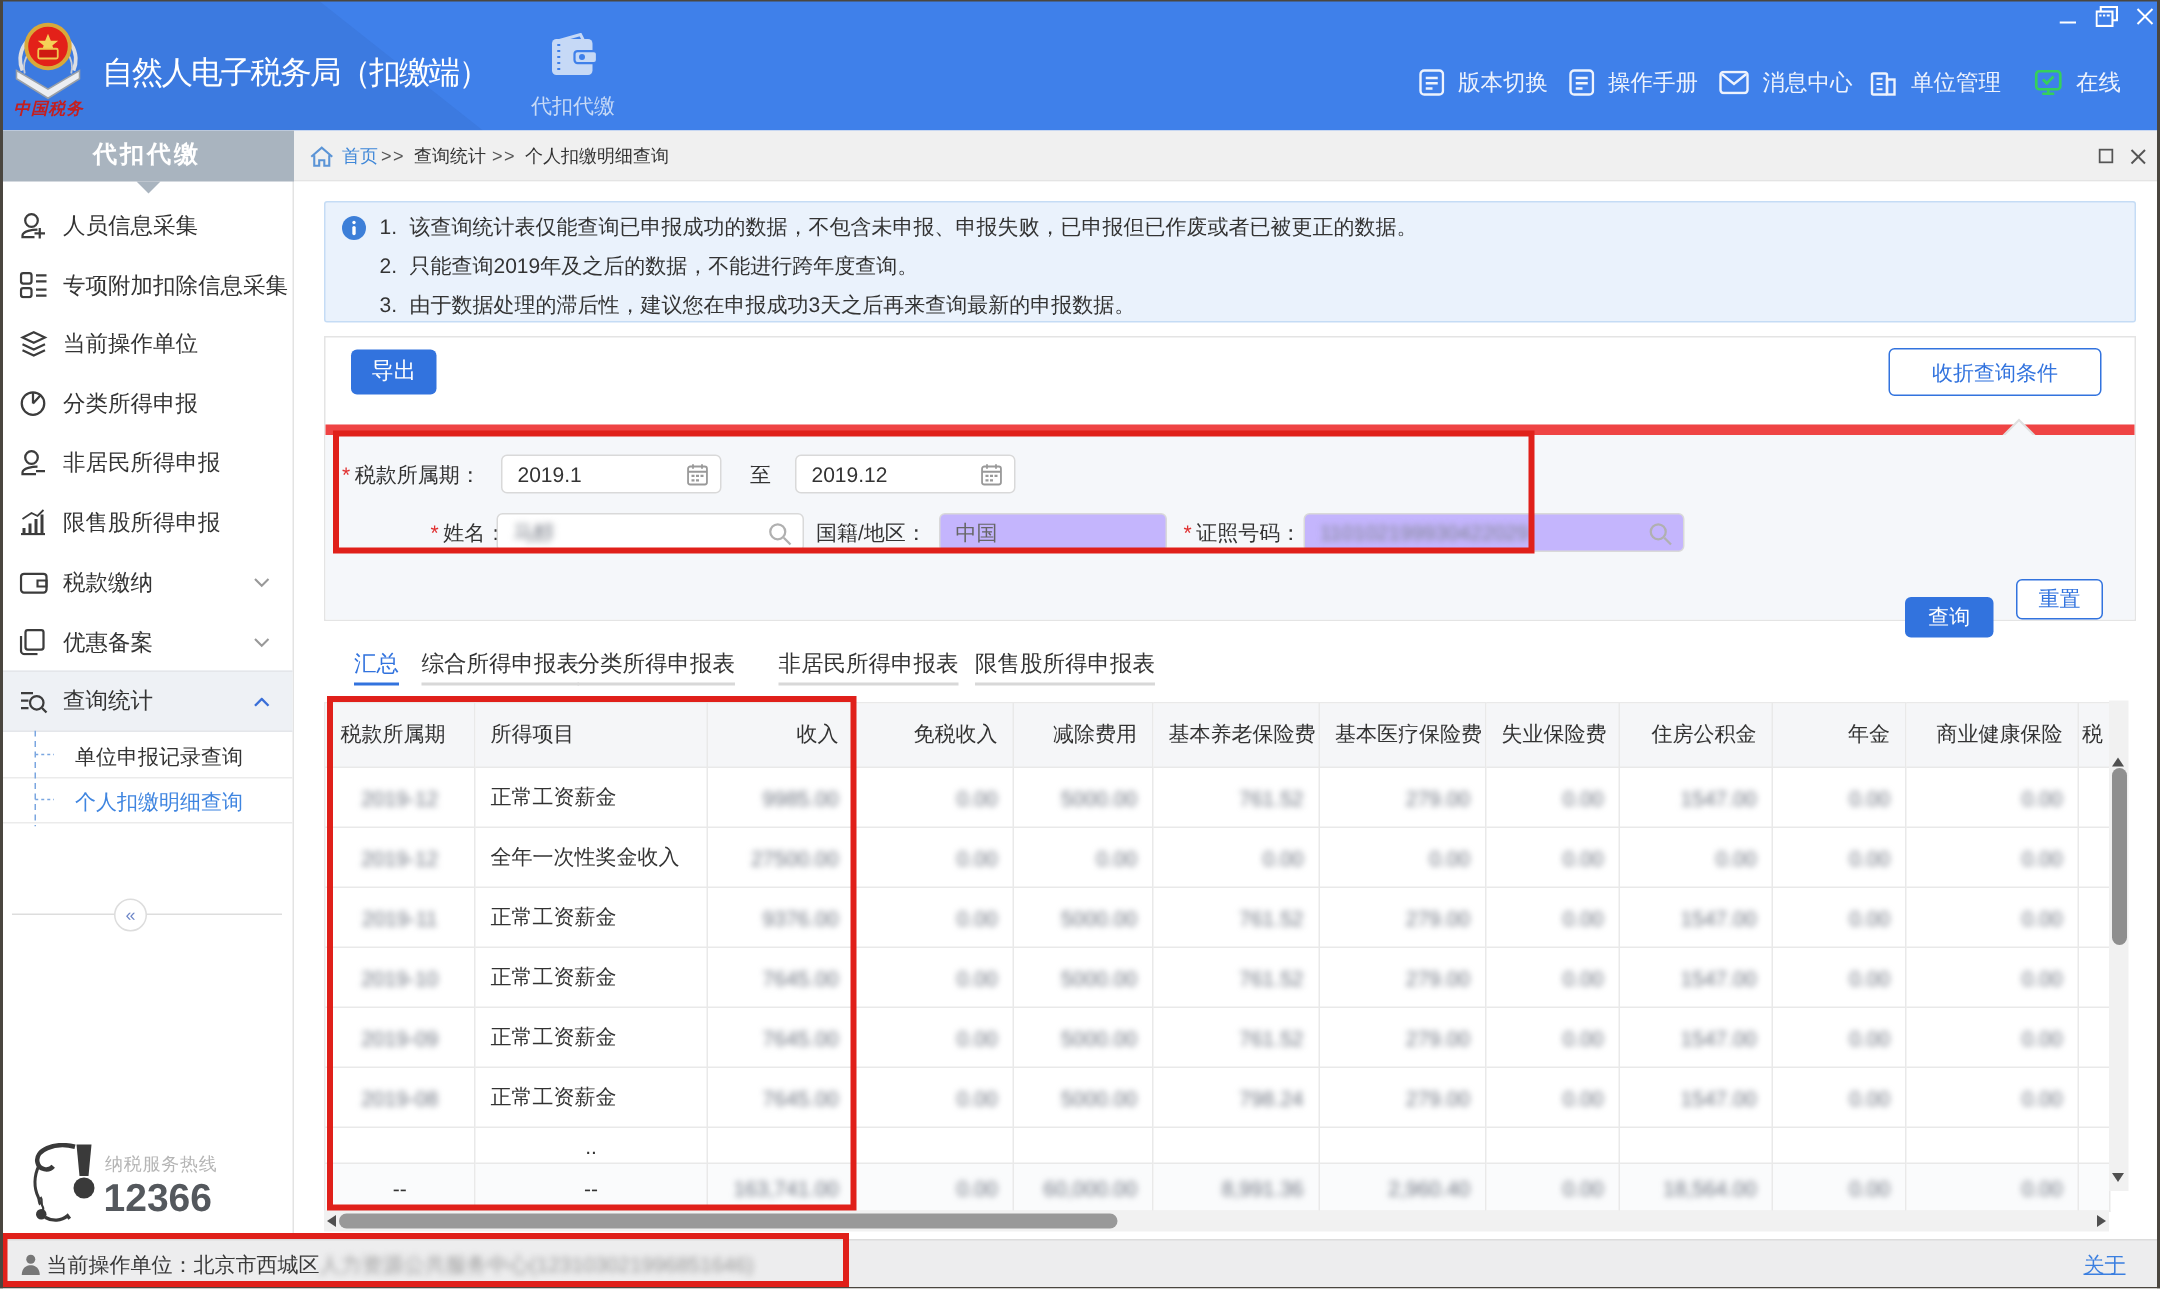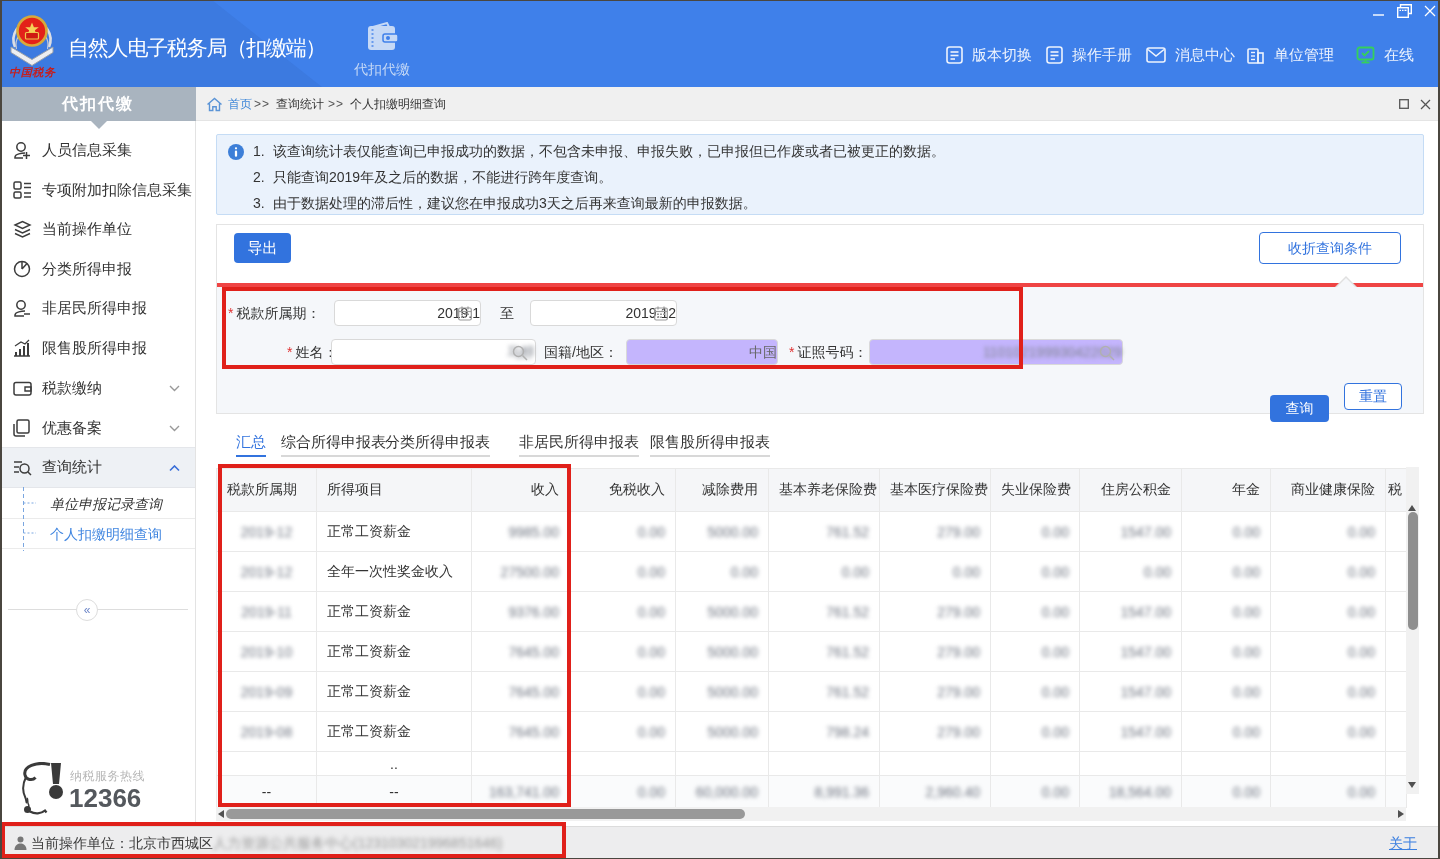--- a/index.html
+++ b/index.html
@@ -35,26 +35,26 @@
 #crumb{position:absolute;left:196px;top:87px;width:1244px;height:34px;background:#f0f0f0;border-bottom:1px solid #e4e4e4;}
 #crumb .bc{position:absolute;top:0;height:34px;display:flex;align-items:center;font-size:12px;}
 
 #content{position:absolute;left:196px;top:121px;width:1244px;height:702px;background:#fff;}
 #infobox{position:absolute;left:20px;top:13px;width:1208px;height:81px;background:#eaf2fc;border:1px solid #c5dcf5;border-radius:2px;}
 #infobox .ln{position:absolute;left:56px;font-size:14px;color:#333;}
 #infobox .num{position:absolute;left:36px;font-size:14px;color:#333;}
 #card{position:absolute;left:20px;top:103px;width:1208px;height:190px;border:1px solid #e4e4e4;background:#fff;}
 #exportbtn{position:absolute;left:17px;top:8px;width:57px;height:30px;background:#3273de;border-radius:4px;color:#fff;font-size:15px;text-align:center;line-height:30px;}
 #foldbtn{position:absolute;right:22px;top:7px;width:142px;height:32px;background:#fff;border:1px solid #3273de;border-radius:4px;color:#3273de;font-size:14px;text-align:center;line-height:30px;}
-#formpanel{position:absolute;left:0px;top:58px;width:1206px;height:130px;background:#f5f7fa;border-top:4px solid #ef4444;}
+#formpanel{position:absolute;left:0px;top:58px;width:1206px;height:130px;background:#f5f7fa;border-top:7px solid #ef4444;}
 #notch1{position:absolute;left:1118px;top:-11px;width:0;height:0;border-left:11px solid transparent;border-right:11px solid transparent;border-bottom:11px solid #e0e0e0;}
 #notch2{position:absolute;left:1120px;top:-9px;width:0;height:0;border-left:9px solid transparent;border-right:9px solid transparent;border-bottom:9px solid #f5f7fa;}
 .flabel{position:absolute;font-size:14px;color:#333;height:26px;line-height:26px;}
 .star{color:#e03030;margin-right:3px;}
-.finput{position:absolute;height:26px;background:#fff;border:1px solid #d9d9d9;border-radius:4px;font-size:14px;color:#333;line-height:24px;padding-left:10px;text-align:right;}
+.finput{position:absolute;height:26px;background:#fff;border:1px solid #d9d9d9;border-radius:4px;font-size:14px;color:#333;line-height:24px;padding-left:10px;}
 .finput.dis{background:#c4b5fd;color:#666;}
 .calico{position:absolute;right:8px;top:5px;}
 .magico{position:absolute;right:7px;top:5px;}
 .blurtxt{filter:blur(2px);color:#7d828c;}
 #qbtn{position:absolute;left:1053px;top:96px;width:59px;height:27px;background:#3273de;border-radius:4px;color:#fff;font-size:14px;text-align:center;line-height:27px;margin-top:12px;}
 #rbtn{position:absolute;left:1127px;top:96px;width:58px;height:27px;background:#fff;border:1px solid #3273de;border-radius:4px;color:#3273de;font-size:14px;text-align:center;line-height:25px;}
 
 #tabs{position:absolute;left:20px;top:305px;height:36px;font-size:15px;}
 .tab{position:absolute;top:7px;white-space:nowrap;}
 .tab .ul{position:absolute;left:0;right:0;top:22px;height:2px;background:#d8d8d8;}
@@ -262,21 +262,21 @@
           <line x1="1" y1="13" x2="6" y2="13"></line>
         </g>
         <circle cx="11.5" cy="9.5" r="4.5" fill="none" stroke="#3c3c3c" stroke-width="1.5"></circle>
         <line x1="15" y1="13" x2="18" y2="16" stroke="#3c3c3c" stroke-width="1.5"></line>
       </svg>
     <span class="txt">查询统计</span>
     <svg class="chevsvg" style="position:absolute;left:auto;right:15px;top:17px;" width="11" height="7" viewBox="0 0 11 7">
         <path d="M1,5.5 L5.5,1 L10,5.5" fill="none" stroke="#3a6fd8" stroke-width="1.6"></path>
       </svg>
   </div>
-  <div class="subitem" style="top:402px;font-style:italic;">
+  <div class="subitem" style="top:402px;">
       <span class="txt">单位申报记录查询</span>
     </div>
   <div class="subline" style="top:431px;"></div>
   <div class="subitem" style="top:432px;color:#3f85e0;">
       <span class="txt">个人扣缴明细查询</span>
     </div>
   <div class="subline" style="top:461px;"></div>
   <svg class="abs" style="left:22px;top:400px;" width="16" height="64" viewBox="0 0 16 64">
     <line x1="1.5" y1="0" x2="1.5" y2="64" stroke="#7aa6e0" stroke-width="1" stroke-dasharray="4,3"></line>
     <line x1="1.5" y1="16" x2="14" y2="16" stroke="#7aa6e0" stroke-width="1" stroke-dasharray="2,2"></line>

